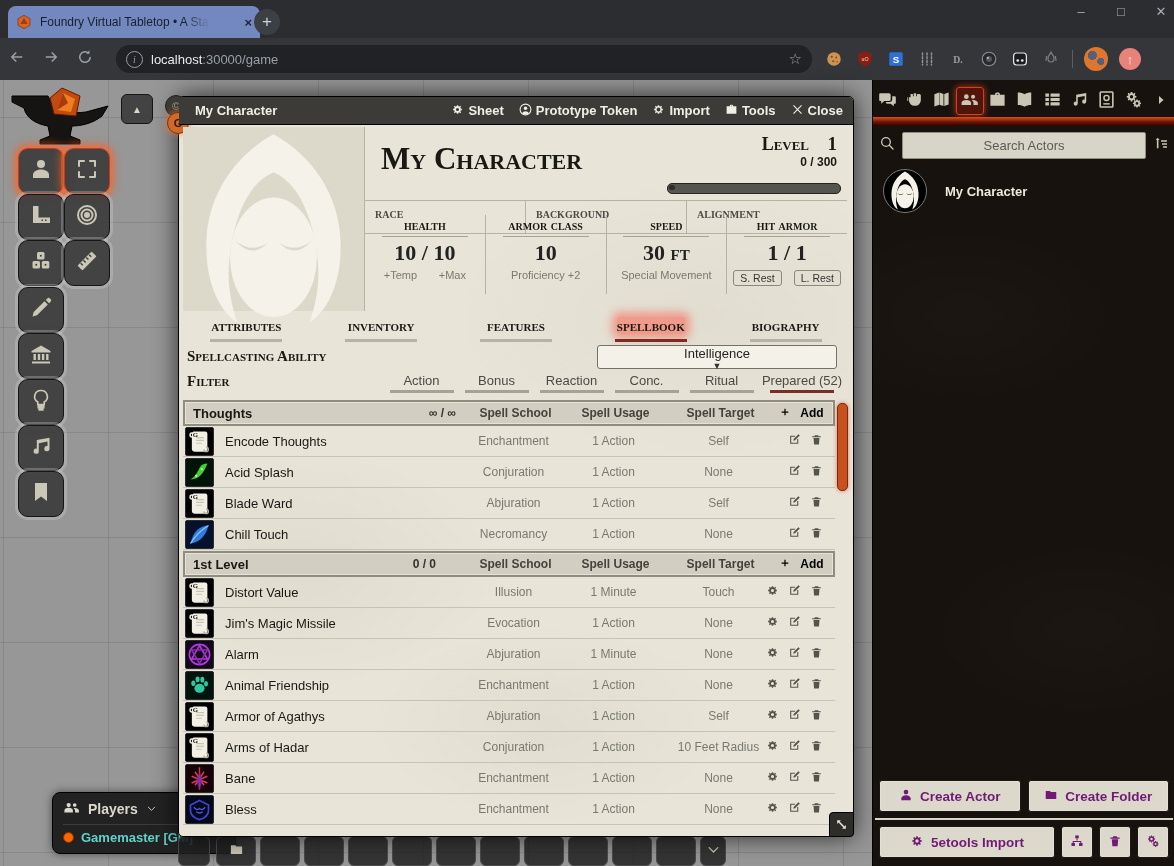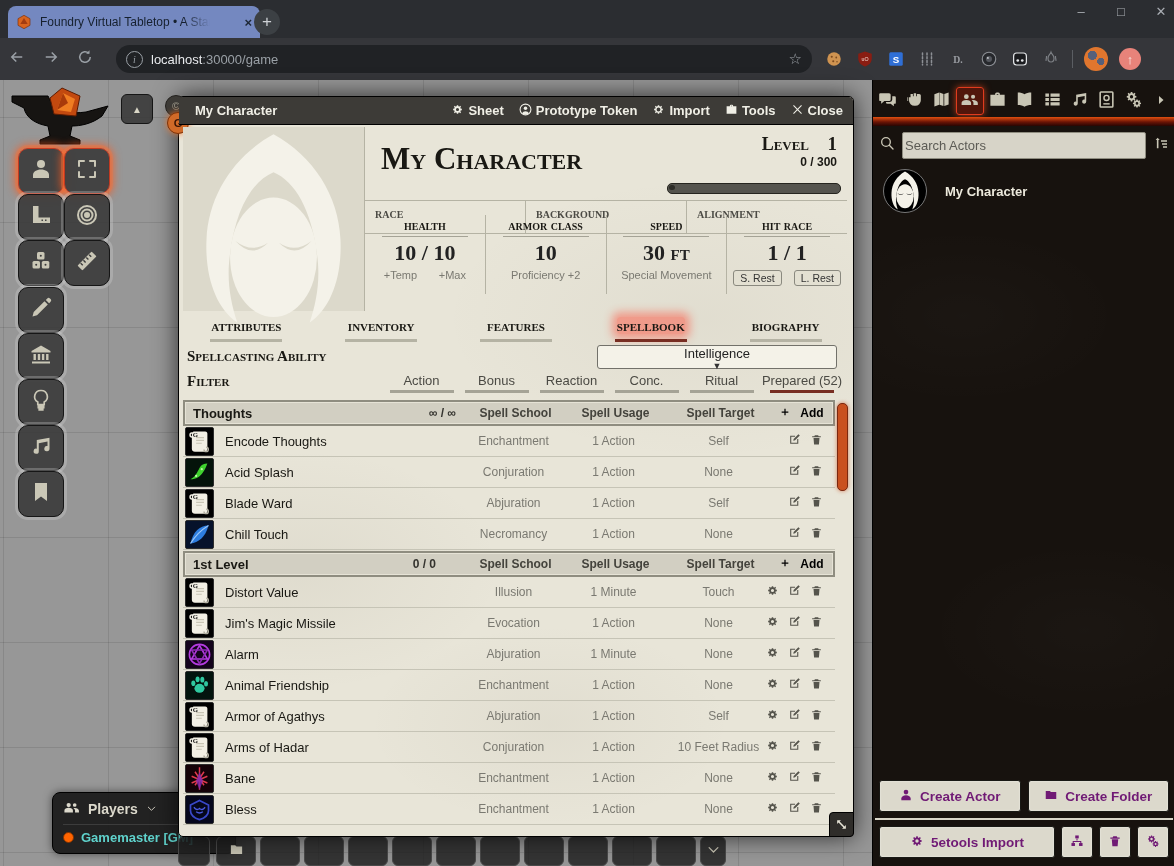--- a/index.html
+++ b/index.html
@@ -176,21 +176,21 @@
      justify-content:space-evenly;color:#c9c6b5;}
   .side-tab{width:26px;height:26px;display:flex;align-items:center;justify-content:center;border-radius:3px;}
   .side-tab svg{width:19px;height:19px;}
   .side-tab.active{border:1px solid #e03b1e;background:rgba(130,25,10,.55);box-shadow:0 0 7px rgba(255,80,30,.7);}
   .side-tab.arrow svg{width:12px;height:12px;}
   #side-redbar{position:absolute;left:0;top:37px;width:100%;height:9px;
      background:linear-gradient(180deg,#e14f10,#6b1405 55%,#270502);}
   #search-row{position:absolute;left:6px;top:52px;width:290px;height:26px;display:flex;align-items:center;gap:7px;color:#c9c6b5;}
   #search-row svg{width:16px;height:16px;}
   #search-input{flex:1;height:23px;background:#d7d4c8;border:1px solid #8f8d80;border-radius:2px;
-     font-size:13px;color:#555;font-family:"Liberation Sans",sans-serif;outline:none;}
+     font-size:13px;color:#555;text-align:center;font-family:"Liberation Sans",sans-serif;outline:none;}
   #search-input::placeholder{color:#5c5b55;}
   #actor-list{position:absolute;left:0;top:84px;width:100%;}
   .actor-item{display:flex;align-items:center;gap:18px;padding:5px 0 5px 10px;}
   .actor-avatar{width:42px;height:42px;border-radius:50%;background:#000;border:1px solid #777;overflow:hidden;}
   .actor-avatar svg{width:100%;height:100%;}
   .actor-name{font-size:13px;font-weight:bold;color:#ece9dc;}
   #side-footer{position:absolute;left:0;bottom:8px;width:100%;}
   #foot-row1{display:flex;gap:7px;padding:0 6px 6px;}
   #foot-sep{height:2px;background:#d8d5c8;margin:0 2px 6px;}
   #foot-row2{display:flex;gap:6px;padding:0 6px;}
@@ -511,21 +511,21 @@
             </div>
             <div class="stat-cell">
               <div class="stat-label">speed</div>
     <div class="stat-hr"></div>
     <div class="stat-val">30 ft</div>
               <div class="stat-subs">
                 <span>Special Movement</span>
               </div>
             </div>
             <div class="stat-cell">
-              <div class="stat-label">hit race</div>
+              <div class="stat-label">hit armor</div>
     <div class="stat-hr"></div>
     <div class="stat-val">1  /  1</div>
               <div class="rest-btns">
                 <span class="rest-btn">S. Rest</span>
                 <span class="rest-btn">L. Rest</span>
               </div>
             </div>
           </div>
       </div>
       <div id="sheet-tabs">

